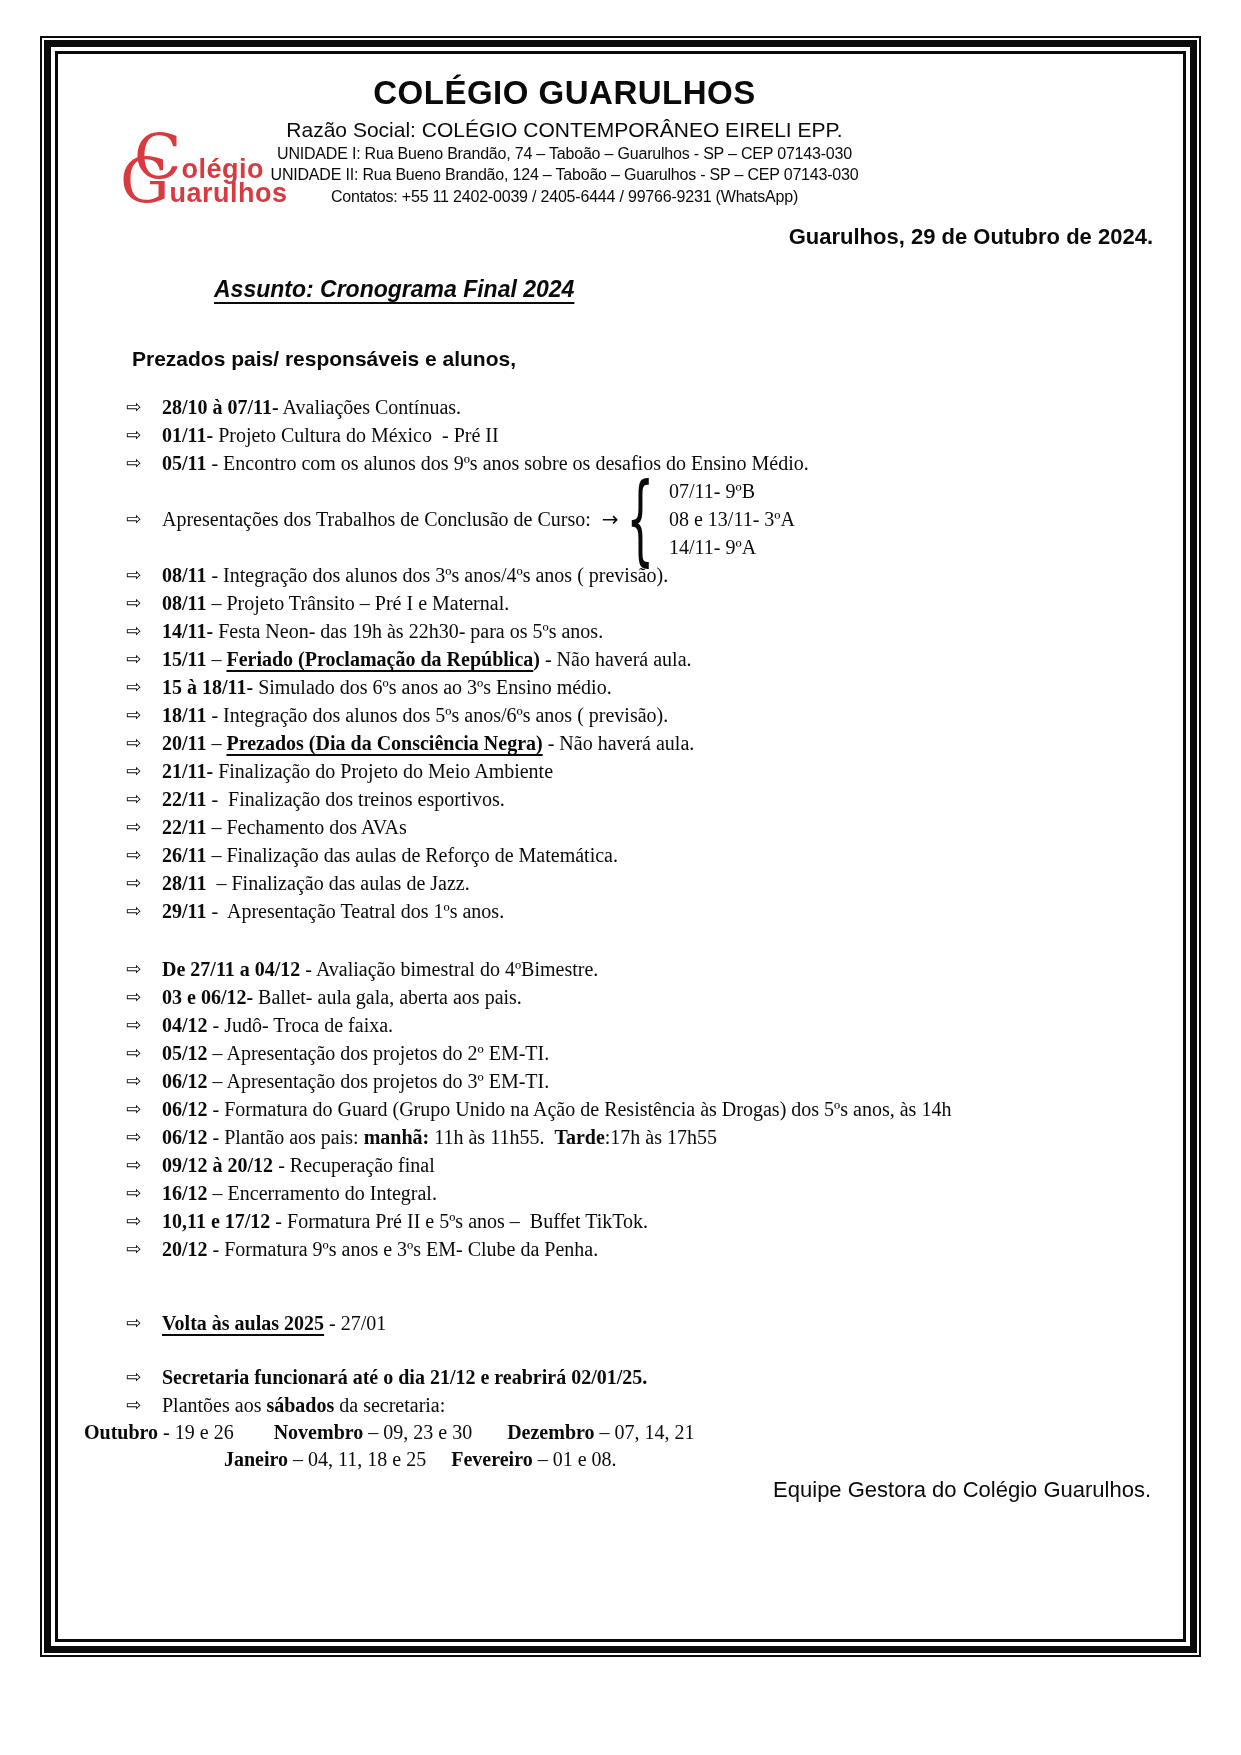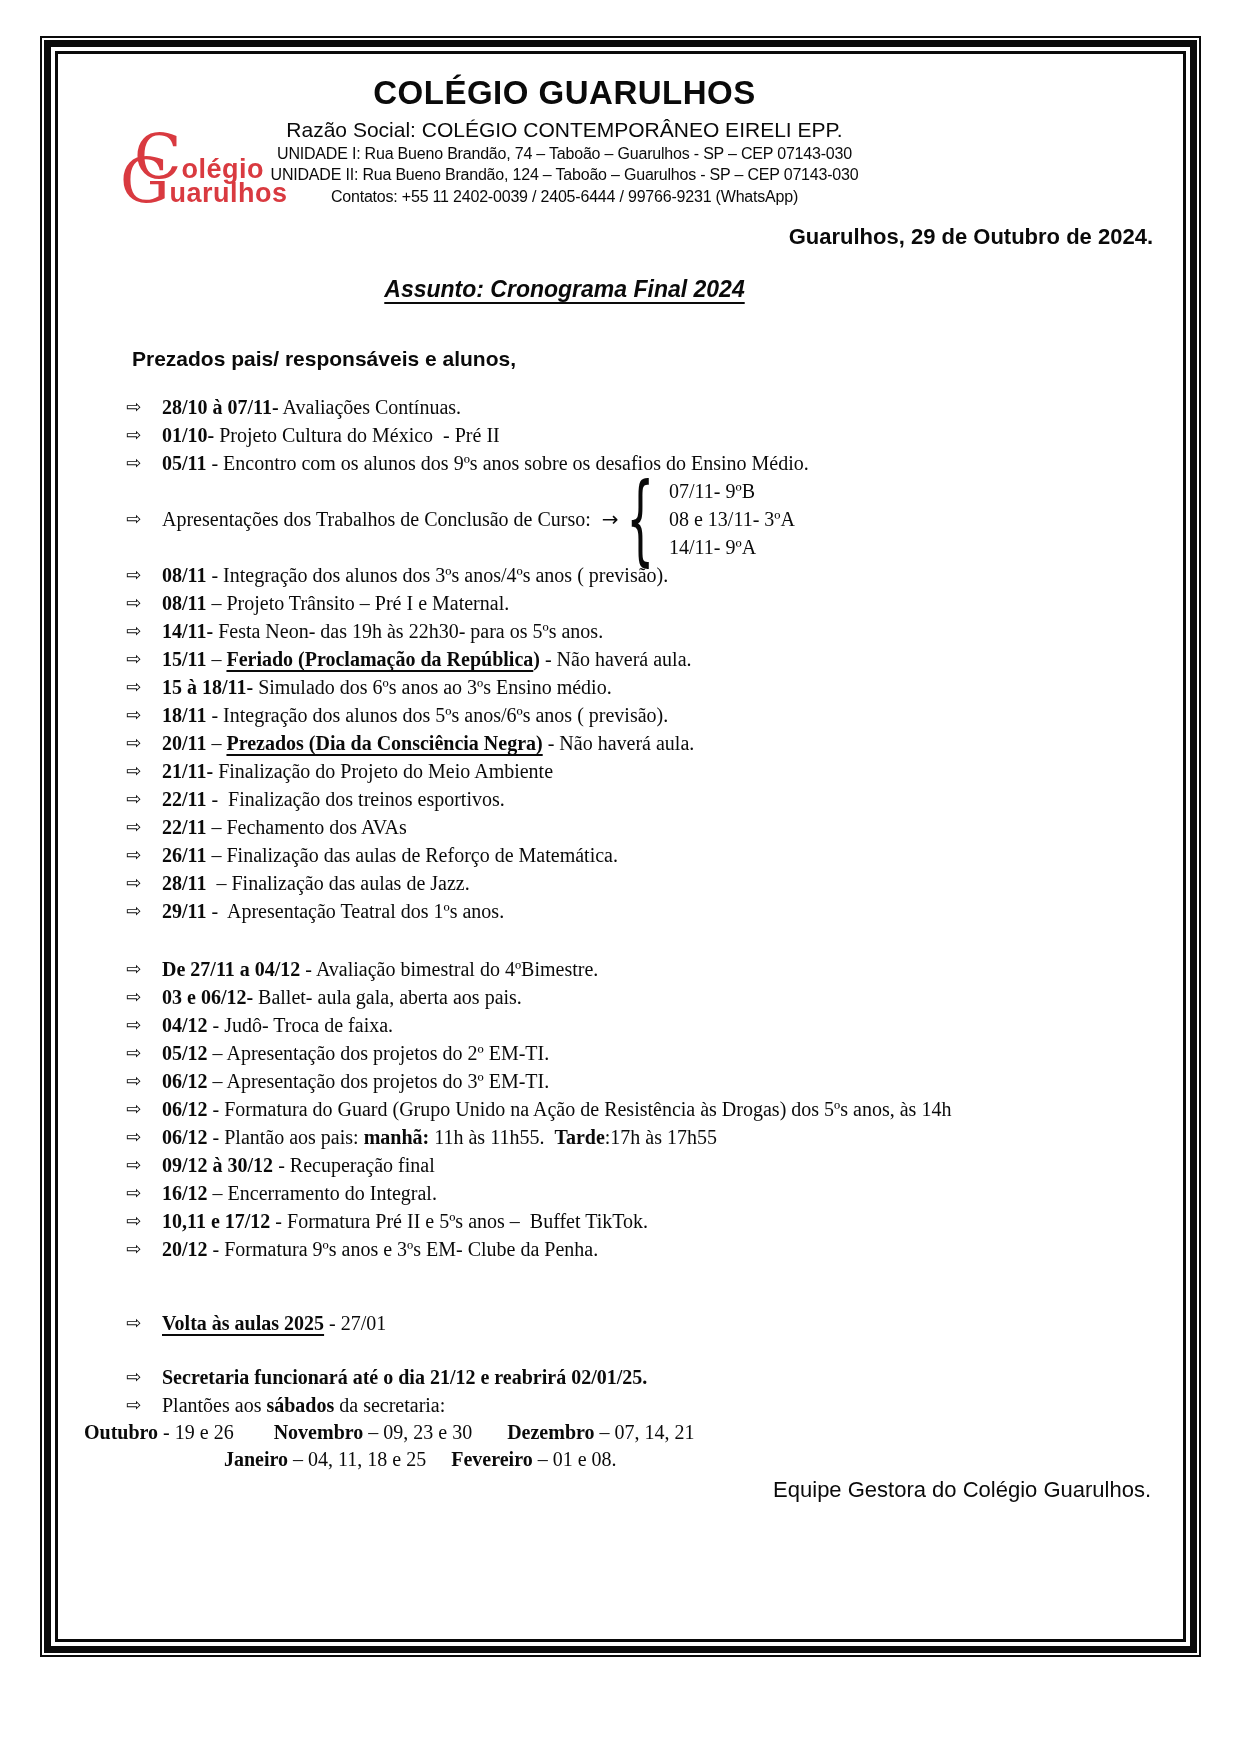--- a/index.html
+++ b/index.html
@@ -30,21 +30,21 @@
   .header-text { text-align:center; margin:6px 250px 0 130px; font-family:"Liberation Sans", sans-serif; }
   .doc-title { font-size:33px; font-weight:bold; letter-spacing:0.5px; margin:4px 0 6px 0; }
   .razao { font-size:21px; margin:2px 0; }
   .addr { font-size:16px; letter-spacing:-0.2px; margin:3px 0; }
   .contacts { font-size:16px; letter-spacing:-0.2px; margin:4px 0 0 0; }
   
   .date-line {
     text-align:right; padding-right:12px; margin-top:18px;
     font-family:"Liberation Sans", sans-serif; font-weight:bold; font-size:22px;
   }
-  .subject-wrap { text-align:center; margin:26px 250px 0 130px; }
+  .subject-wrap { text-align:left; margin:26px 250px 0 130px; }
   .subject {
     font-family:"Liberation Sans", sans-serif; font-weight:bold; font-style:italic;
     font-size:23px; text-decoration:underline; text-underline-offset:5px;
   }
   .greeting {
     margin-top:44px; padding-left:48px;
     font-family:"Liberation Sans", sans-serif; font-weight:bold; font-size:21px;
   }
   .intro {
     margin-top:30px; font-size:20px; text-align:justify; text-indent:10px;
@@ -112,21 +112,21 @@
         <div class="greeting">Prezados pais/ responsáveis e alunos,</div>
 
 
         <div class="schedule">
             <div class="li">
               <span class="bullet">⇨</span>
               <span class="li-text"><span class="b">28/10 à 07/11-</span><span> Avaliações Contínuas.</span></span>
             </div>
             <div class="li">
               <span class="bullet">⇨</span>
-              <span class="li-text"><span class="b">01/10-</span><span> Projeto Cultura do México  - Pré II</span></span>
+              <span class="li-text"><span class="b">01/11-</span><span> Projeto Cultura do México  - Pré II</span></span>
             </div>
             <div class="li">
               <span class="bullet">⇨</span>
               <span class="li-text"><span class="b">05/11</span><span> - Encontro com os alunos dos 9ºs anos sobre os desafios do Ensino Médio.</span></span>
             </div>
             <div class="li has-bracket">
               <span class="bullet">⇨</span>
               <span class="li-text"><span>Apresentações dos Trabalhos de Conclusão de Curso: </span><span class="arrow">→</span><span class="brace">{</span><span class="bracket-lines"><div>07/11- 9ºB</div><div>08 e 13/11- 3ºA</div><div>14/11- 9ºA</div></span></span>
             </div>
             <div class="li">
@@ -204,21 +204,21 @@
             <div class="li">
               <span class="bullet">⇨</span>
               <span class="li-text"><span class="b">06/12</span><span> - Formatura do Guard (Grupo Unido na Ação de Resistência às Drogas) dos 5ºs anos, às 14h</span></span>
             </div>
             <div class="li">
               <span class="bullet">⇨</span>
               <span class="li-text"><span class="b">06/12</span><span> - Plantão aos pais: </span><span class="b">manhã:</span><span> 11h às 11h55.  </span><span class="b">Tarde</span><span>:17h às 17h55</span></span>
             </div>
             <div class="li">
               <span class="bullet">⇨</span>
-              <span class="li-text"><span class="b">09/12 à 30/12</span><span> - Recuperação final</span></span>
+              <span class="li-text"><span class="b">09/12 à 20/12</span><span> - Recuperação final</span></span>
             </div>
             <div class="li">
               <span class="bullet">⇨</span>
               <span class="li-text"><span class="b">16/12</span><span> – Encerramento do Integral.</span></span>
             </div>
             <div class="li">
               <span class="bullet">⇨</span>
               <span class="li-text"><span class="b">10,11 e 17/12</span><span> - Formatura Pré II e 5ºs anos –  Buffet TikTok.</span></span>
             </div>
             <div class="li">

